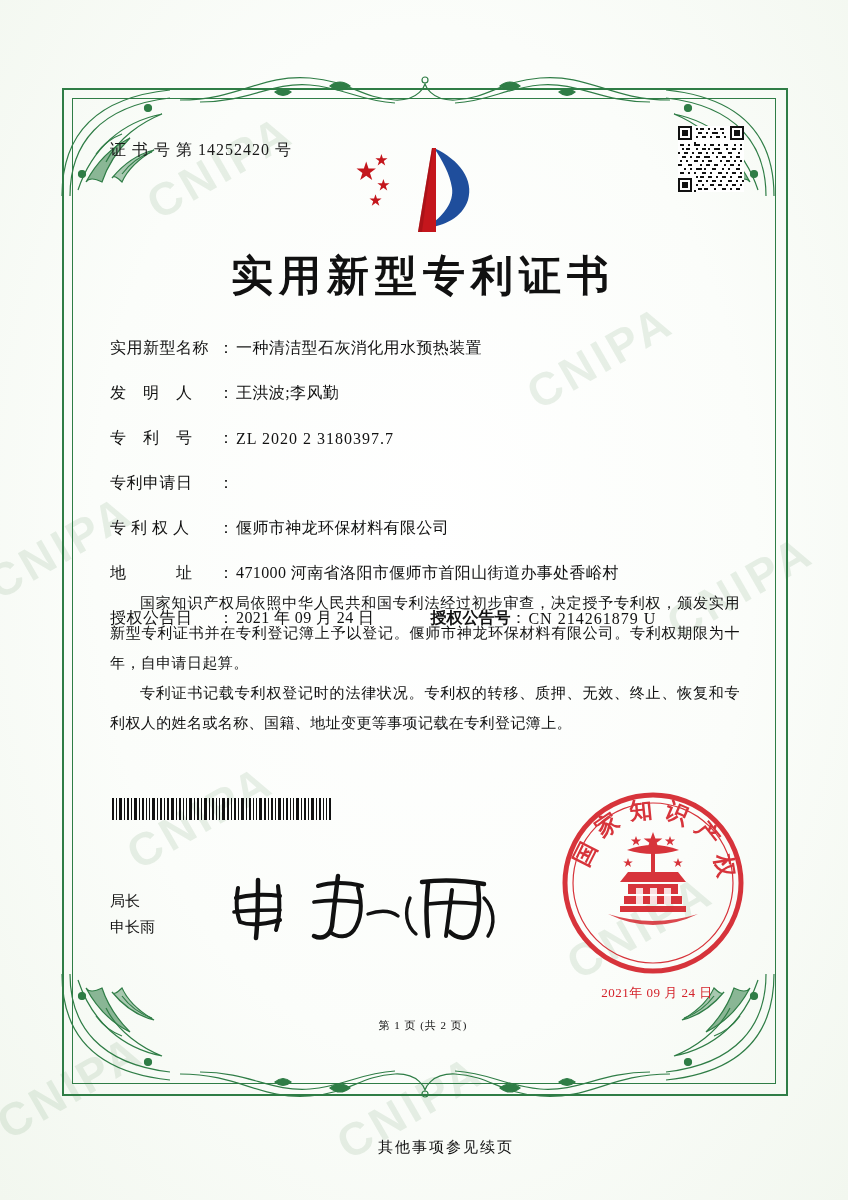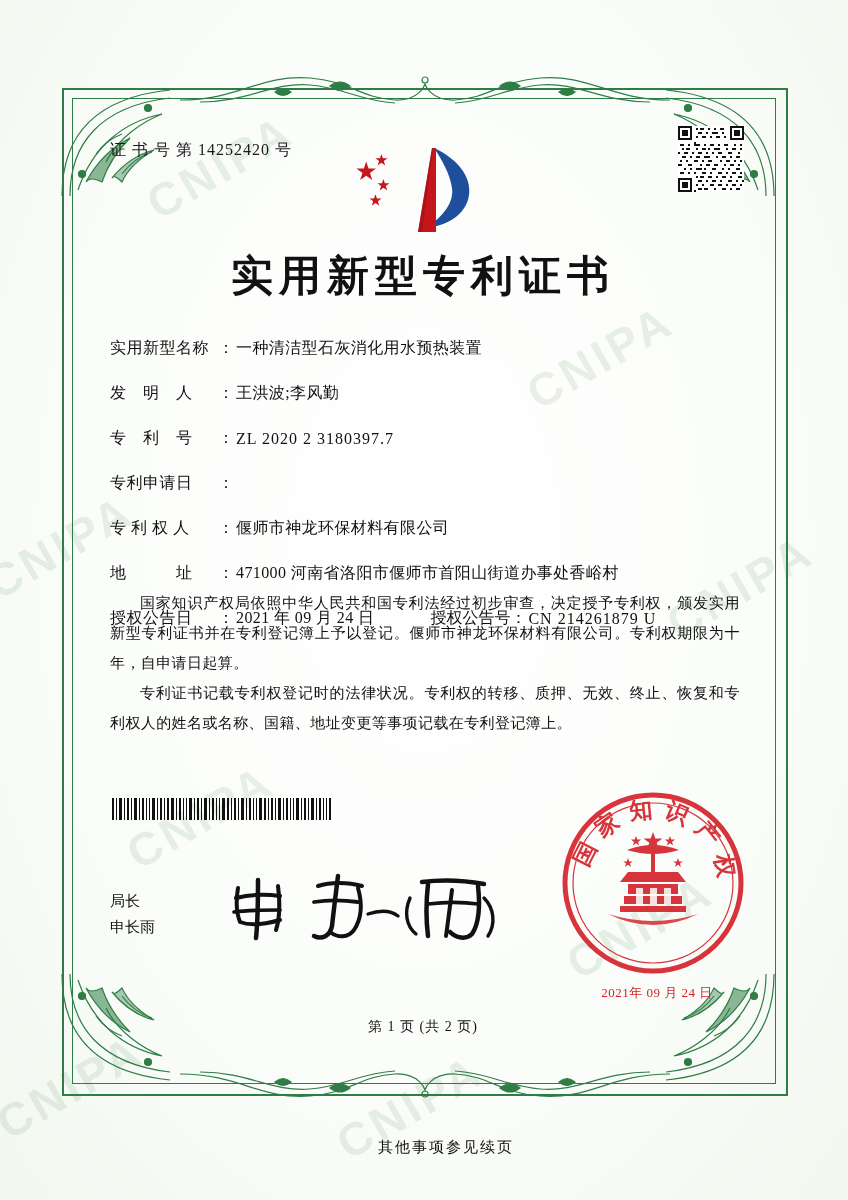--- a/index.html
+++ b/index.html
@@ -73,21 +73,21 @@
     font-family:"Liberation Serif","DejaVu Serif",serif;
   }
 
   .fields{position:absolute;left:38px;top:240px;width:630px;}
   .row{display:flex;align-items:center;margin-bottom:24px;font-size:16px;color:#111;}
   .lbl{width:108px;flex:none;letter-spacing:0.5px;}
   .colon{flex:none;margin-right:2px;}
   .val{flex:1;letter-spacing:0.4px;}
   .val.mono{font-family:"Liberation Serif",serif;letter-spacing:1px;}
   .row.twocol .val{flex:none;}
-  .right-label{margin-left:56px;}
+  .right-label{margin-left:56px;font-weight:bold;}
 
   .para{
     position:absolute;left:38px;width:630px;
     font-size:15px;line-height:30px;color:#111;text-align:justify;
     letter-spacing:0.4px;
   }
   .p1{top:490px;}
   .p2{top:580px;}
   .indent{text-indent:2em;display:block;}
 
@@ -103,21 +103,21 @@
     margin-top:36px;
   }
 
   .sign-label{position:absolute;left:38px;top:790px;font-size:15px;line-height:26px;color:#111;}
   .signature{
     position:absolute;left:150px;top:770px;width:300px;height:80px;
   }
 
   .pagenum{
     position:absolute;left:0;right:0;top:920px;text-align:center;
-    font-size:14px;color:#111;letter-spacing:1px;
+    font-size:11px;color:#111;letter-spacing:1px;
   }
   .footnote{
     position:absolute;left:0;right:0;top:1138px;text-align:center;
     font-size:15px;color:#111;letter-spacing:2px;padding-left:44px;
   }
 </style>
 </head>
 <body>
 
 <div class="page">

